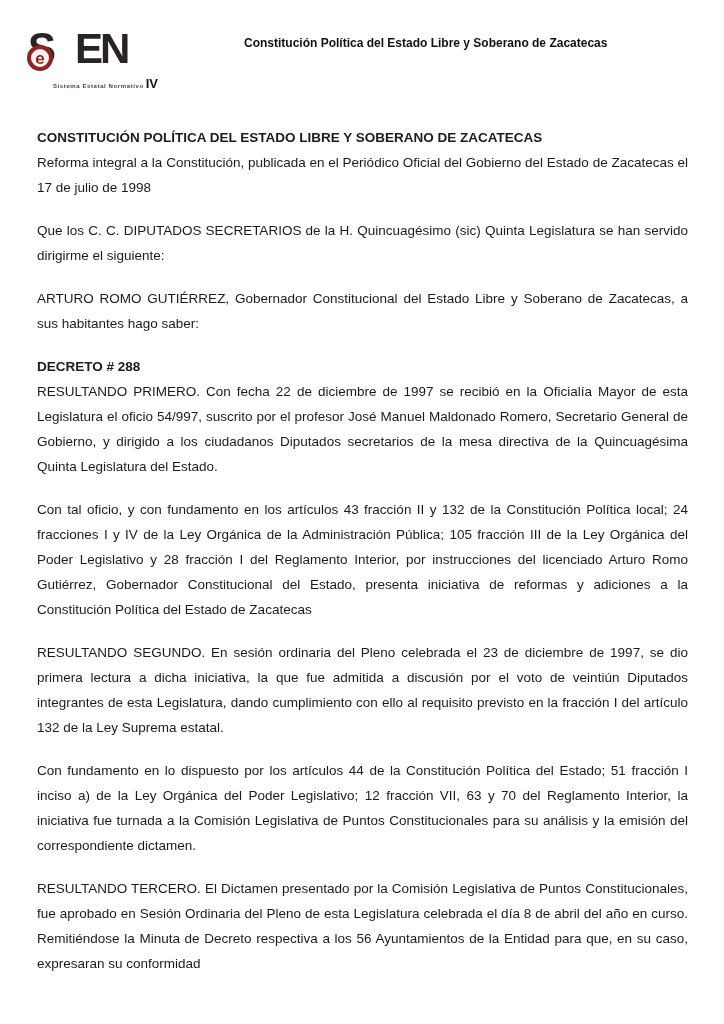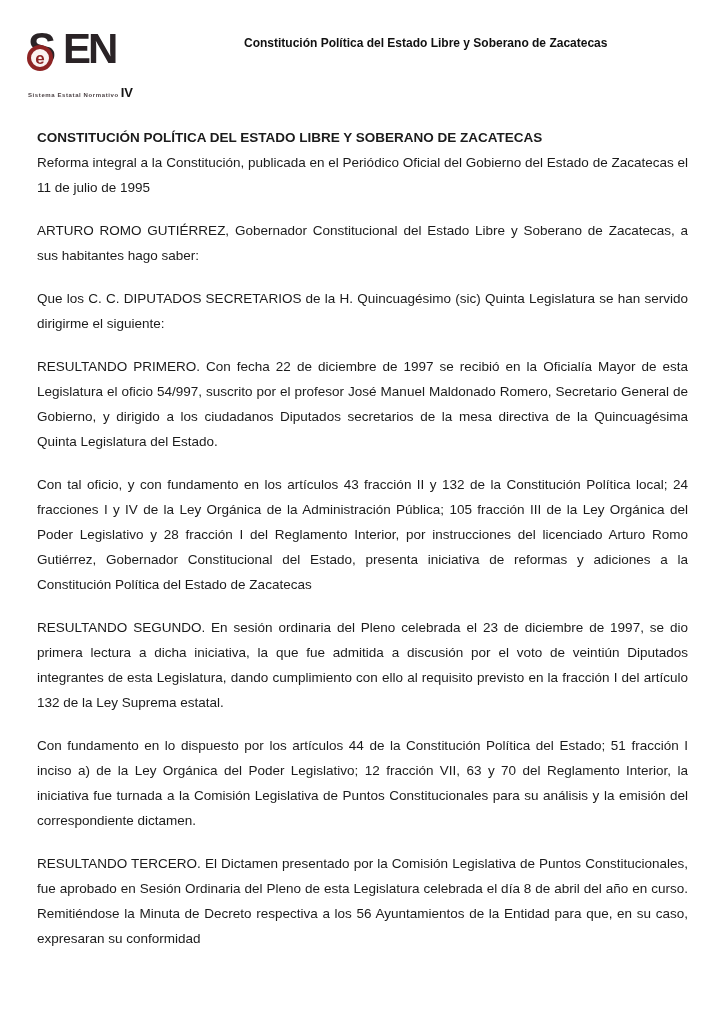--- a/index.html
+++ b/index.html
@@ -17,41 +17,41 @@
   .logo-row{
     position:relative;
     font-weight:900;
     font-size:42px;
     line-height:38px;
     letter-spacing:-3px;
     color:#2a2326;
     font-stretch:condensed;
   }
   .logo-s{display:inline-block;transform:scaleY(1.05);}
-  .logo-en{display:inline-block;margin-left:10px;}
+  .logo-en{display:inline-block;margin-left:22px;}
   .logo-e-badge{
     position:absolute;left:-1px;top:15px;
     width:18px;height:18px;
     border-radius:50%;
     border:4px solid #8e2424;
     background:#fbf3f1;
     color:#8e2424;
     font-size:17px;font-weight:bold;
     letter-spacing:0;
     display:flex;align-items:center;justify-content:center;
     line-height:1;
   }
   .logo-sub{
-    margin-top:17px;
+    margin-top:8px;
     font-size:6px;
     font-weight:bold;
     color:#4b4144;
     letter-spacing:0.6px;
     white-space:nowrap;
-    display:flex;align-items:baseline;
+    display:flex;align-items:baseline;justify-content:flex-end;
   }
   .logo-iv{font-size:13px;font-weight:900;color:#141414;margin-left:2px;letter-spacing:0;}
   .doc-header-title{
     position:absolute;left:244px;top:36px;
     font-size:12px;font-weight:bold;color:#111;
     white-space:nowrap;
   }
   
   .doc-body{
     position:absolute;left:37px;top:125px;width:651px;
@@ -86,23 +86,24 @@
     <div class="logo-sub">
       <span>Sistema Estatal Normativo</span>
       <span class="logo-iv">IV</span>
     </div>
   </div>
   <div class="doc-header-title">Constitución Política del Estado Libre y Soberano de Zacatecas</div>
 </div>
 
 <div class="doc-body" id="doc-body">
     <p class="para bold">CONSTITUCIÓN POLÍTICA DEL ESTADO LIBRE Y SOBERANO DE ZACATECAS</p>
-    <p class="para gap">Reforma integral a la Constitución, publicada en el Periódico Oficial del Gobierno del Estado de Zacatecas el 11 de julio de 1995</p>
+    <p class="para gap">Reforma integral a la Constitución, publicada en el Periódico Oficial del Gobierno del Estado de Zacatecas el 17 de julio de 1998</p>
+    <p class="para gap">Que los C. C. DIPUTADOS SECRETARIOS de la H. Quincuagésimo (sic) Quinta Legislatura se han servido dirigirme el siguiente:</p>
     <p class="para gap">ARTURO ROMO GUTIÉRREZ, Gobernador Constitucional del Estado Libre y Soberano de Zacatecas, a sus habitantes hago saber:</p>
-    <p class="para gap">Que los C. C. DIPUTADOS SECRETARIOS de la H. Quincuagésimo (sic) Quinta Legislatura se han servido dirigirme el siguiente:</p>
+    <p class="para bold">DECRETO # 288</p>
     <p class="para gap">RESULTANDO PRIMERO. Con fecha 22 de diciembre de 1997 se recibió en la Oficialía Mayor de esta Legislatura el oficio 54/997, suscrito por el profesor José Manuel Maldonado Romero, Secretario General de Gobierno, y dirigido a los ciudadanos Diputados secretarios de la mesa directiva de la Quincuagésima Quinta Legislatura del Estado.</p>
     <p class="para gap">Con tal oficio, y con fundamento en los artículos 43 fracción II y 132 de la Constitución Política local; 24 fracciones I y IV de la Ley Orgánica de la Administración Pública; 105 fracción III de la Ley Orgánica del Poder Legislativo y 28 fracción I del Reglamento Interior, por instrucciones del licenciado Arturo Romo Gutiérrez, Gobernador Constitucional del Estado, presenta iniciativa de reformas y adiciones a la Constitución Política del Estado de Zacatecas</p>
     <p class="para gap">RESULTANDO SEGUNDO. En sesión ordinaria del Pleno celebrada el 23 de diciembre de 1997, se dio primera lectura a dicha iniciativa, la que fue admitida a discusión por el voto de veintiún Diputados integrantes de esta Legislatura, dando cumplimiento con ello al requisito previsto en la fracción I del artículo 132 de la Ley Suprema estatal.</p>
     <p class="para gap">Con fundamento en lo dispuesto por los artículos 44 de la Constitución Política del Estado; 51 fracción I inciso a) de la Ley Orgánica del Poder Legislativo; 12 fracción VII, 63 y 70 del Reglamento Interior, la iniciativa fue turnada a la Comisión Legislativa de Puntos Constitucionales para su análisis y la emisión del correspondiente dictamen.</p>
     <p class="para">RESULTANDO TERCERO. El Dictamen presentado por la Comisión Legislativa de Puntos Constitucionales, fue aprobado en Sesión Ordinaria del Pleno de esta Legislatura celebrada el día 8 de abril del año en curso. Remitiéndose la Minuta de Decreto respectiva a los 56 Ayuntamientos de la Entidad para que, en su caso, expresaran su conformidad</p>
   </div>
 
 <div class="footer">
   <span class="page-label">Página 1/125</span>
 </div>

